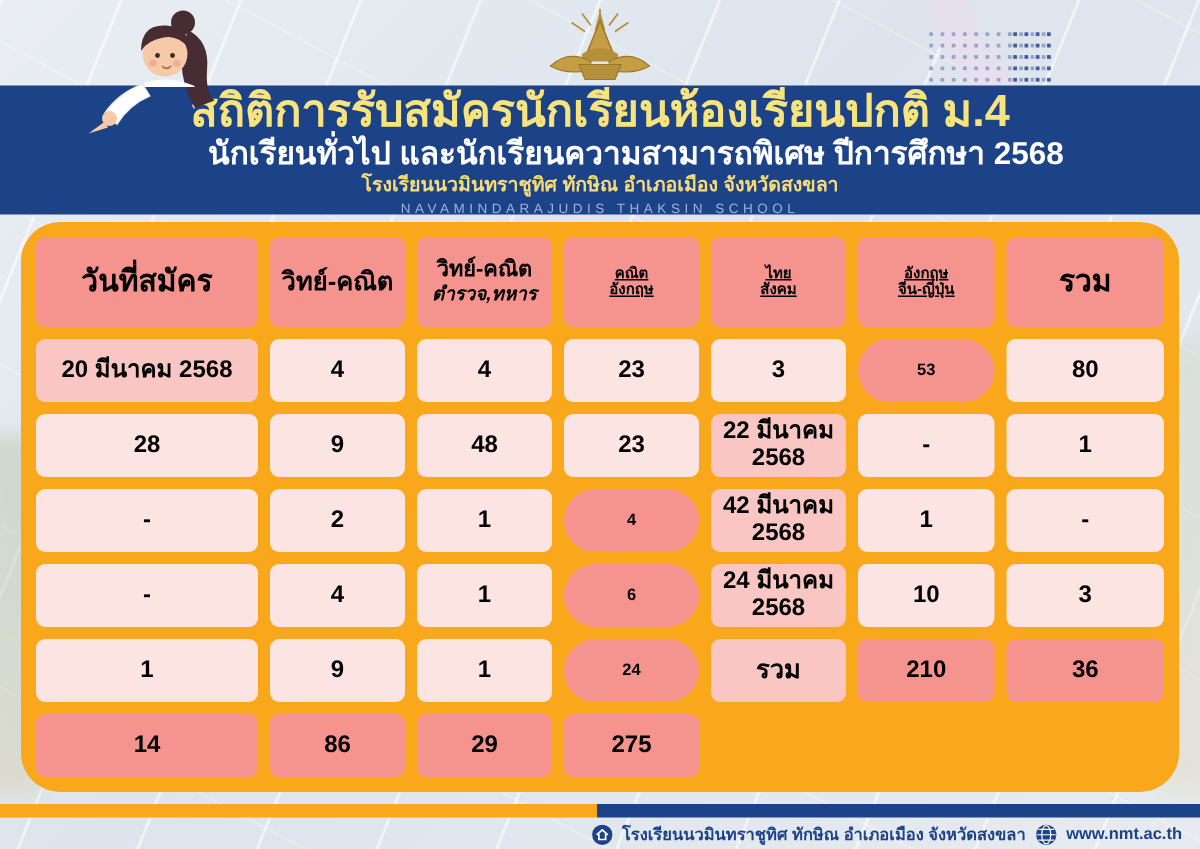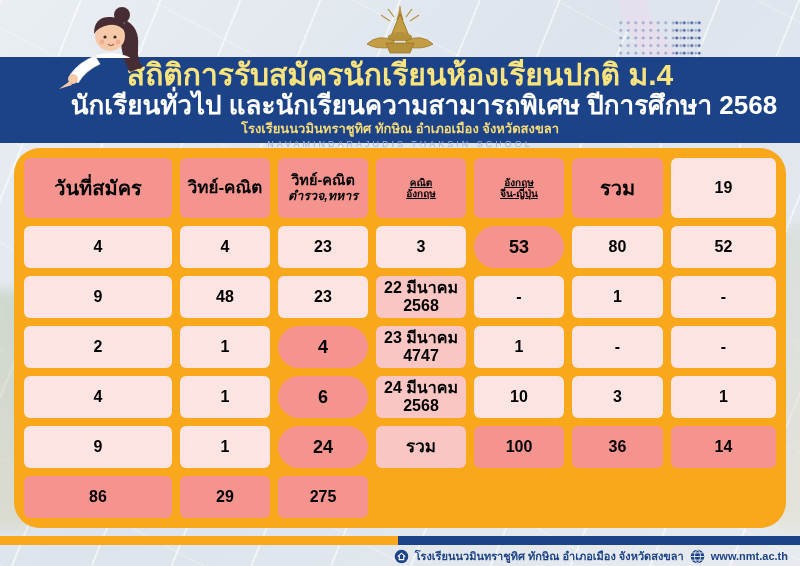--- a/index.html
+++ b/index.html
@@ -38,42 +38,42 @@
 
   .crest{ position:absolute; left:360px; top:4px; z-index:1; }
 
   .girl{ position:absolute; left:48px; top:4px; z-index:3; }
 
   .banner{
     position:absolute; left:0; top:57px; width:800px; height:86px; z-index:2;
     background:#1C4287; text-align:center; padding-top:2px;
   }
   .banner .title{ font-size:30px; font-weight:700; color:#F8E47E; line-height:1.08; }
-  .banner .subtitle{ font-size:26px; font-weight:700; color:#FFFFFF; line-height:1.1;margin-left:48px; }
+  .banner .subtitle{ font-size:21px; font-weight:700; color:#FFFFFF; line-height:1.1;margin-left:48px; }
   .banner .school-th{ font-size:13px; font-weight:700; color:#F6DB7A; line-height:1.25; margin-top:1px; }
   .banner .school-en{ font-size:9px; font-weight:400; color:#9FB3D9; letter-spacing:3px; margin-top:2px; }
 
   .table-card{
     position:absolute; left:14px; top:148px; width:772px; height:380px; z-index:2;
     background:#F9A71B; border-radius:26px; padding:10px;
   }
   .grid{
     display:grid; width:100%; height:100%;
     grid-template-columns:148px 90px 90px 90px 90px 91px 1fr;
     grid-template-rows:60px repeat(6, 1fr);
     gap:8px;
   }
   .cell{
     display:flex; align-items:center; justify-content:center; flex-direction:column;
     border-radius:6px; color:#000000; font-weight:700; line-height:1.15; text-align:center;
   }
   .h   { background:#F5938F; }
   .date{ background:#F9C6C3; font-size:16px; }
   .val { background:#FCE4E2; font-size:16px; }
-  .tot { background:#F5938F; font-size:18px;border-radius:21px; }
+  .tot { background:#F5938F; font-size:11px;border-radius:21px; }
   .trl { background:#F9C6C3; font-size:17px; }
   .trv { background:#F5938F; font-size:16px; }
   .c1 .l1{ font-size:20px; }
   .c2 .l1{ font-size:17px; }
   .c3 .l1{ font-size:14.5px; } .c3 .l2{ font-size:12.5px;font-style:italic; }
   .c4 .l1,.c4 .l2,.c5 .l1,.c5 .l2,.c6 .l1,.c6 .l2{ font-size:10px;text-decoration:underline; }
   .c7 .l1{ font-size:20px; }
   .l2:empty{ display:none; }
 
   .footer-bar{ position:absolute; left:0; top:536px; width:800px; height:9px; display:flex; z-index:2; }
@@ -153,68 +153,72 @@
 
       </div>
       <div class="cell h c3">
         <span class="l1">วิทย์-คณิต</span>
         <span class="l2">ตำรวจ,ทหาร</span>
       </div>
       <div class="cell h c4">
         <span class="l1">คณิต</span>
         <span class="l2">อังกฤษ</span>
       </div>
+      <div class="cell h c5">
+        <span class="l1">ไทย</span>
+        <span class="l2">สังคม</span>
+      </div>
       <div class="cell h c6">
         <span class="l1">อังกฤษ</span>
         <span class="l2">จีน-ญี่ปุ่น</span>
       </div>
       <div class="cell h c7">
         <span class="l1">รวม</span>
 
       </div>
 
-      <div class="cell val">19</div>
+      <div class="cell date">20 มีนาคม 2568</div>
       <div class="cell val">4</div>
       <div class="cell val">4</div>
       <div class="cell val">23</div>
       <div class="cell val">3</div>
       <div class="cell tot">53</div>
 
       <div class="cell val">80</div>
-      <div class="cell val">52</div>
+      <div class="cell val">28</div>
       <div class="cell val">9</div>
       <div class="cell val">48</div>
       <div class="cell val">23</div>
 
       <div class="cell date">22 มีนาคม 2568</div>
       <div class="cell val">-</div>
       <div class="cell val">1</div>
       <div class="cell val">-</div>
       <div class="cell val">2</div>
       <div class="cell val">1</div>
       <div class="cell tot">4</div>
 
-      <div class="cell date">23 มีนาคม 4747</div>
+      <div class="cell date">42 มีนาคม 2568</div>
       <div class="cell val">1</div>
       <div class="cell val">-</div>
       <div class="cell val">-</div>
       <div class="cell val">4</div>
       <div class="cell val">1</div>
       <div class="cell tot">6</div>
 
       <div class="cell date">24 มีนาคม 2568</div>
       <div class="cell val">10</div>
       <div class="cell val">3</div>
       <div class="cell val">1</div>
       <div class="cell val">9</div>
       <div class="cell val">1</div>
       <div class="cell tot">24</div>
 
       <div class="cell trl">รวม</div>
-      <div class="cell trv">100</div>
+      <div class="cell trv">210</div>
       <div class="cell trv">36</div>
       <div class="cell trv">14</div>
       <div class="cell trv">86</div>
       <div class="cell trv">29</div>
       <div class="cell trv">275</div>
 
     </div>
   </div>
 
   <div class="footer-bar">

